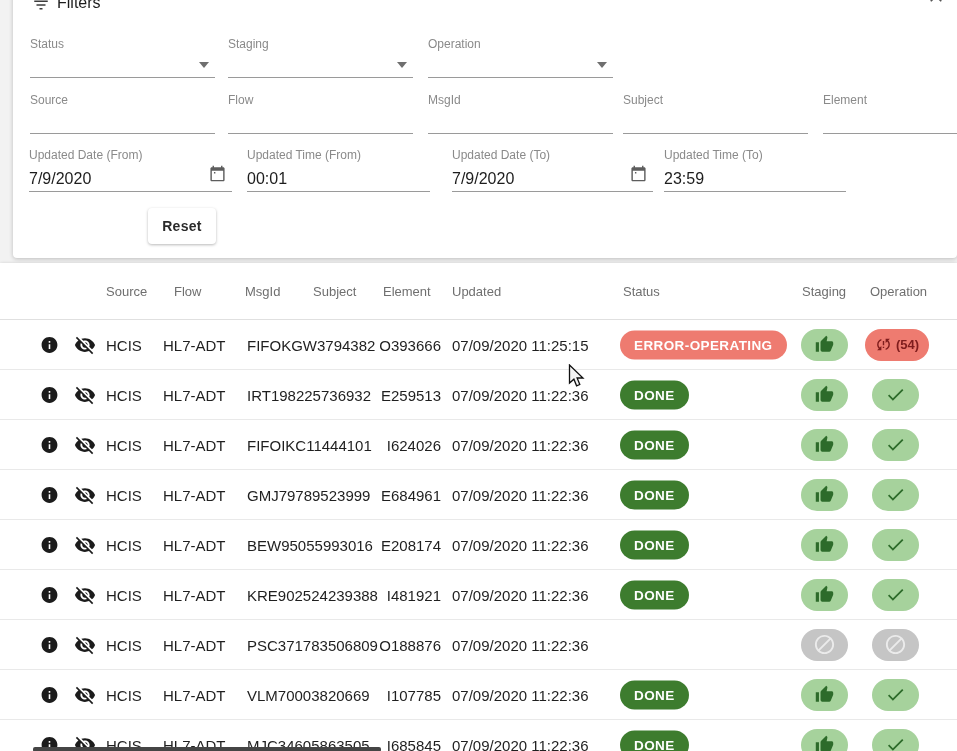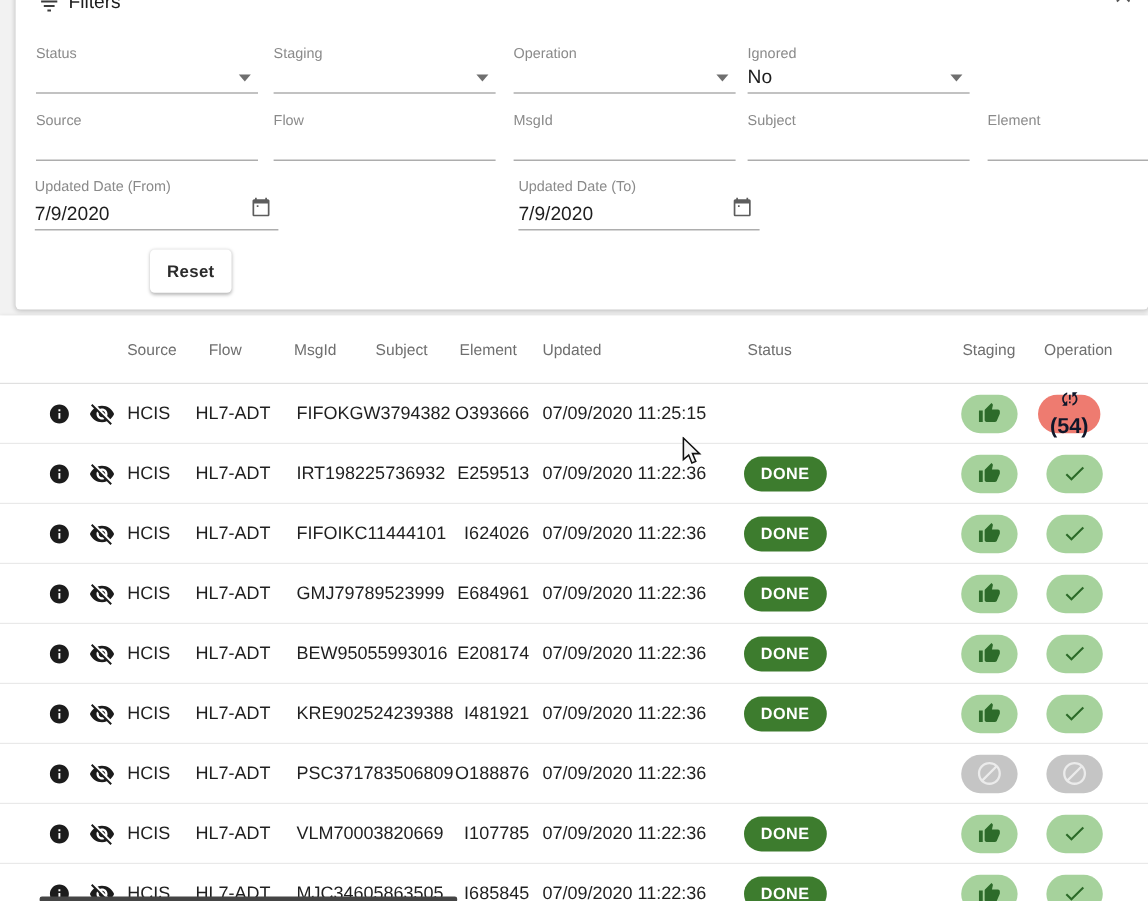--- a/index.html
+++ b/index.html
@@ -30,31 +30,31 @@
   .pos-staging{left:228px;top:33px;width:185px;height:44px;}
   .pos-operation{left:428px;top:33px;width:185px;height:44px;}
   .pos-ignored{left:623px;top:33px;width:185px;height:44px;}
   .pos-source{left:30px;top:89px;width:185px;height:44px;}
   .pos-flow{left:228px;top:89px;width:185px;height:44px;}
   .pos-msgid{left:428px;top:89px;width:185px;height:44px;}
   .pos-subject{left:623px;top:89px;width:185px;height:44px;}
   .pos-element{left:823px;top:89px;width:185px;height:44px;}
   .pos-udf{left:29px;top:146px;width:203px;height:45px;}
   .pos-utf{left:247px;top:146px;width:183px;height:45px;}
-  .pos-udt{left:432px;top:146px;width:201px;height:45px;}
+  .pos-udt{left:452px;top:146px;width:201px;height:45px;}
   .pos-utt{left:664px;top:146px;width:182px;height:45px;}
   .pos-udf .flabel,.pos-utf .flabel,.pos-udt .flabel,.pos-utt .flabel{top:2px;}
 
   
   .btn{position:absolute;top:208px;height:36px;border:none;border-radius:4px;
     font-family:inherit;font-size:14px;font-weight:700;display:flex;align-items:center;
     justify-content:center;cursor:pointer;letter-spacing:.3px;}
   .btn-search{left:30px;width:97px;background:var(--search-button,#3f4db3);color:#fff;gap:7px;
     box-shadow:0 1px 3px rgba(0,0,0,.3);}
-  .btn-reset{left:125px;width:68px;background:#fff;color:#2b2b2b;box-shadow:0 1px 3px rgba(0,0,0,.28);}
+  .btn-reset{left:148px;width:68px;background:#fff;color:#2b2b2b;box-shadow:0 1px 3px rgba(0,0,0,.28);}
 
   
   .thead{position:absolute;left:0;top:263px;width:957px;height:56px;border-bottom:1px solid #e0e0e0;background:#fff;}
   .th{position:absolute;top:21px;font-size:13px;color:#6f6f6f;white-space:nowrap;}
   .h-source{left:106px}.h-flow{left:174px}.h-msgid{left:245px}.h-subject{left:313px}
   .h-element{left:383px}.h-updated{left:452px}.h-status{left:623px}.h-staging{left:802px}.h-operation{left:870px}
 
   .tbody{position:absolute;left:0;top:320px;width:957px;}
   .trow{position:relative;width:957px;height:49px;border-bottom:1px solid #e9e9e9;background:#fff;}
   .cell{position:absolute;top:50%;transform:translateY(-50%);font-size:15px;color:#1f1f1f;white-space:nowrap;}
@@ -70,22 +70,22 @@
 
   .badge{height:29px;border-radius:15px;display:inline-flex;align-items:center;
     padding:0 14px;color:#fff;font-weight:700;font-size:13.5px;letter-spacing:.4px;}
   .badge.error{background:var(--error-badge,#ee7b70);}
   .badge.done{background:var(--done-badge,#3d7c2e);}
 
   .pill{height:32px;min-width:47px;border:none;border-radius:16px;display:inline-flex;
     align-items:center;justify-content:center;cursor:pointer;font-family:inherit;padding:0;}
   .pill.green{background:var(--action-green-bg,#a6d29c);color:var(--action-green-icon,#2d6b2a);}
   .pill.gray{background:var(--action-gray-bg,#c5c5c5);color:var(--action-gray-icon,#ebebeb);cursor:default;}
-  .pill.red{background:var(--error-badge,#ee7b70);color:#0f172a;padding:0 10px;gap:4px;
-    font-weight:700;font-size:18px;flex-direction:column;}
+  .pill.red{background:var(--error-badge,#ee7b70);color:#7f1d1d;padding:0 10px;gap:4px;
+    font-weight:700;font-size:13px;}
 
   .hscroll-thumb{position:absolute;left:33px;top:747px;width:348px;height:5px;background:#454545;border-radius:2px;cursor:grab;}
   .cursor{position:absolute;left:568px;top:364px;pointer-events:none;z-index:50;}
 </style>
 </head>
 <body>
 
 <div class="viewport">
 
   <div class="filter-card"></div>
@@ -110,25 +110,20 @@
   <div class="field select pos-staging">
     <span class="flabel">Staging</span>
     <span class="fvalue"></span>
     <span class="dd"></span>
   </div>
   <div class="field select pos-operation">
     <span class="flabel">Operation</span>
     <span class="fvalue"></span>
     <span class="dd"></span>
   </div>
-  <div class="field select pos-ignored">
-    <span class="flabel">Ignored</span>
-    <span class="fvalue">No</span>
-    <span class="dd"></span>
-  </div>
 
   <div class="field pos-source">
     <span class="flabel">Source</span>
     <span class="fvalue"></span>
   </div>
   <div class="field pos-flow">
     <span class="flabel">Flow</span>
     <span class="fvalue"></span>
   </div>
   <div class="field pos-msgid">
@@ -146,28 +141,36 @@
 
   <div class="field pos-udf">
     <span class="flabel">Updated Date (From)</span>
     <span class="fvalue">7/9/2020</span>
     <span class="cal">
       <svg width="17" height="17" viewBox="0 0 24 24" fill="currentColor">
           <path d="M20 3h-1V1h-2v2H7V1H5v2H4c-1.1 0-2 .9-2 2v16c0 1.1.9 2 2 2h16c1.1 0 2-.9 2-2V5c0-1.1-.9-2-2-2zm0 18H4V8h16v13zM9 10H7v2h2v-2z"></path>
         </svg>
     </span>
   </div>
+  <div class="field pos-utf">
+    <span class="flabel">Updated Time (From)</span>
+    <span class="fvalue">00:01</span>
+  </div>
   <div class="field pos-udt">
     <span class="flabel">Updated Date (To)</span>
     <span class="fvalue">7/9/2020</span>
     <span class="cal">
       <svg width="17" height="17" viewBox="0 0 24 24" fill="currentColor">
           <path d="M20 3h-1V1h-2v2H7V1H5v2H4c-1.1 0-2 .9-2 2v16c0 1.1.9 2 2 2h16c1.1 0 2-.9 2-2V5c0-1.1-.9-2-2-2zm0 18H4V8h16v13zM9 10H7v2h2v-2z"></path>
         </svg>
     </span>
+  </div>
+  <div class="field pos-utt">
+    <span class="flabel">Updated Time (To)</span>
+    <span class="fvalue">23:59</span>
   </div>
 
   <button class="btn btn-reset">
     <span>Reset</span>
   </button>
 
   <div class="table-card"></div>
 
   <div class="thead">
     <span class="th h-source">Source</span>
@@ -192,20 +195,21 @@
             <svg width="22" height="22" viewBox="0 0 24 24" fill="currentColor">
               <path d="M12 7c2.76 0 5 2.24 5 5 0 .65-.13 1.26-.36 1.83l2.92 2.92c1.51-1.26 2.7-2.89 3.43-4.75-1.73-4.39-6-7.5-11-7.5-1.4 0-2.74.25-3.98.7l2.16 2.16C10.74 7.13 11.35 7 12 7zM2 4.27l2.28 2.28.46.46C3.08 8.3 1.78 10.02 1 12c1.73 4.39 6 7.5 11 7.5 1.55 0 3.03-.3 4.38-.84l.42.42L19.73 22 21 20.73 3.27 3 2 4.27zM7.53 9.8l1.55 1.55c-.05.21-.08.43-.08.65 0 1.66 1.34 3 3 3 .22 0 .44-.03.65-.08l1.55 1.55c-.67.33-1.41.53-2.2.53-2.76 0-5-2.24-5-5 0-.79.2-1.53.53-2.2zm4.31-.78l3.15 3.15.02-.16c0-1.66-1.34-3-3-3l-.17.01z"></path>
             </svg>
           </span></button>
         <span class="cell c-source">HCIS</span>
         <span class="cell c-flow">HL7-ADT</span>
         <span class="cell c-msgid">FIFOKGW3794382</span>
         <span class="cell c-msgid"></span>
         <span class="cell c-element">O393666</span>
         <span class="cell c-updated">07/09/2020 11:25:15</span>
+        <span class="cell c-status"><span class="badge error">ERROR-OPERATING</span></span>
         <button class="cell c-staging pill green">
           <span style="display:inline-flex;">
             <svg width="19" height="19" viewBox="0 0 24 24" fill="currentColor">
               <path d="M1 21h4V9H1v12zM23 10c0-1.1-.9-2-2-2h-6.31l.95-4.57.03-.32c0-.41-.17-.79-.44-1.06L14.17 1 7.59 7.59C7.22 7.95 7 8.45 7 9v10c0 1.1.9 2 2 2h9c.83 0 1.54-.5 1.84-1.22l3.02-7.05c.09-.23.14-.47.14-.73v-2z"></path>
             </svg>
           </span>
         </button>
         <button class="cell c-operation pill red wide">
           <span style="display:inline-flex;">
             <svg width="17" height="17" viewBox="0 0 24 24" fill="currentColor">

